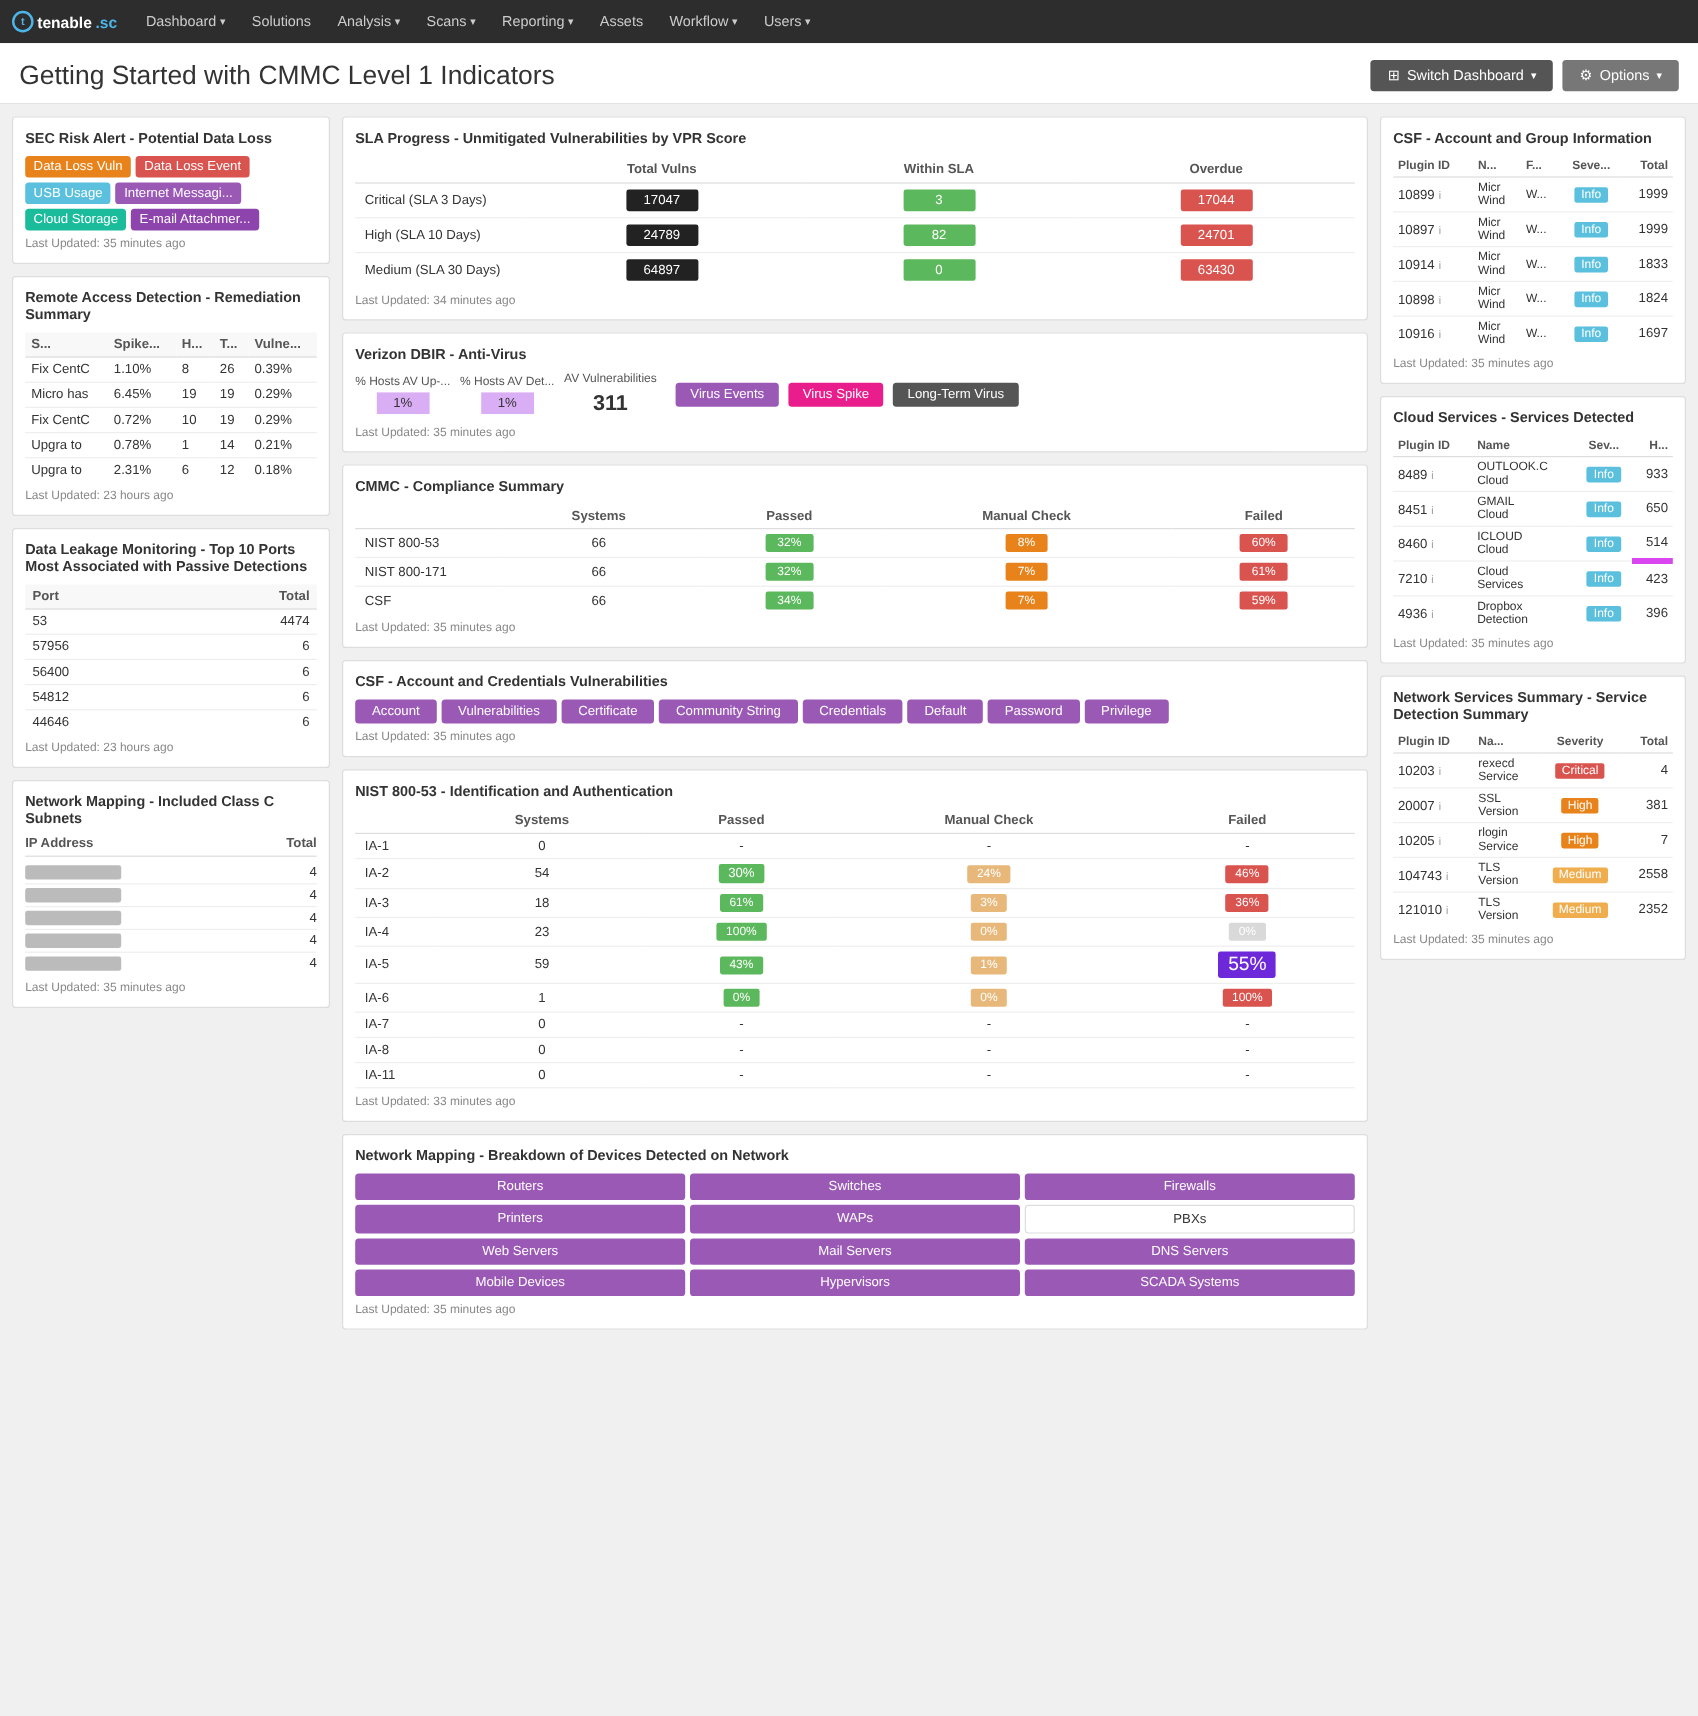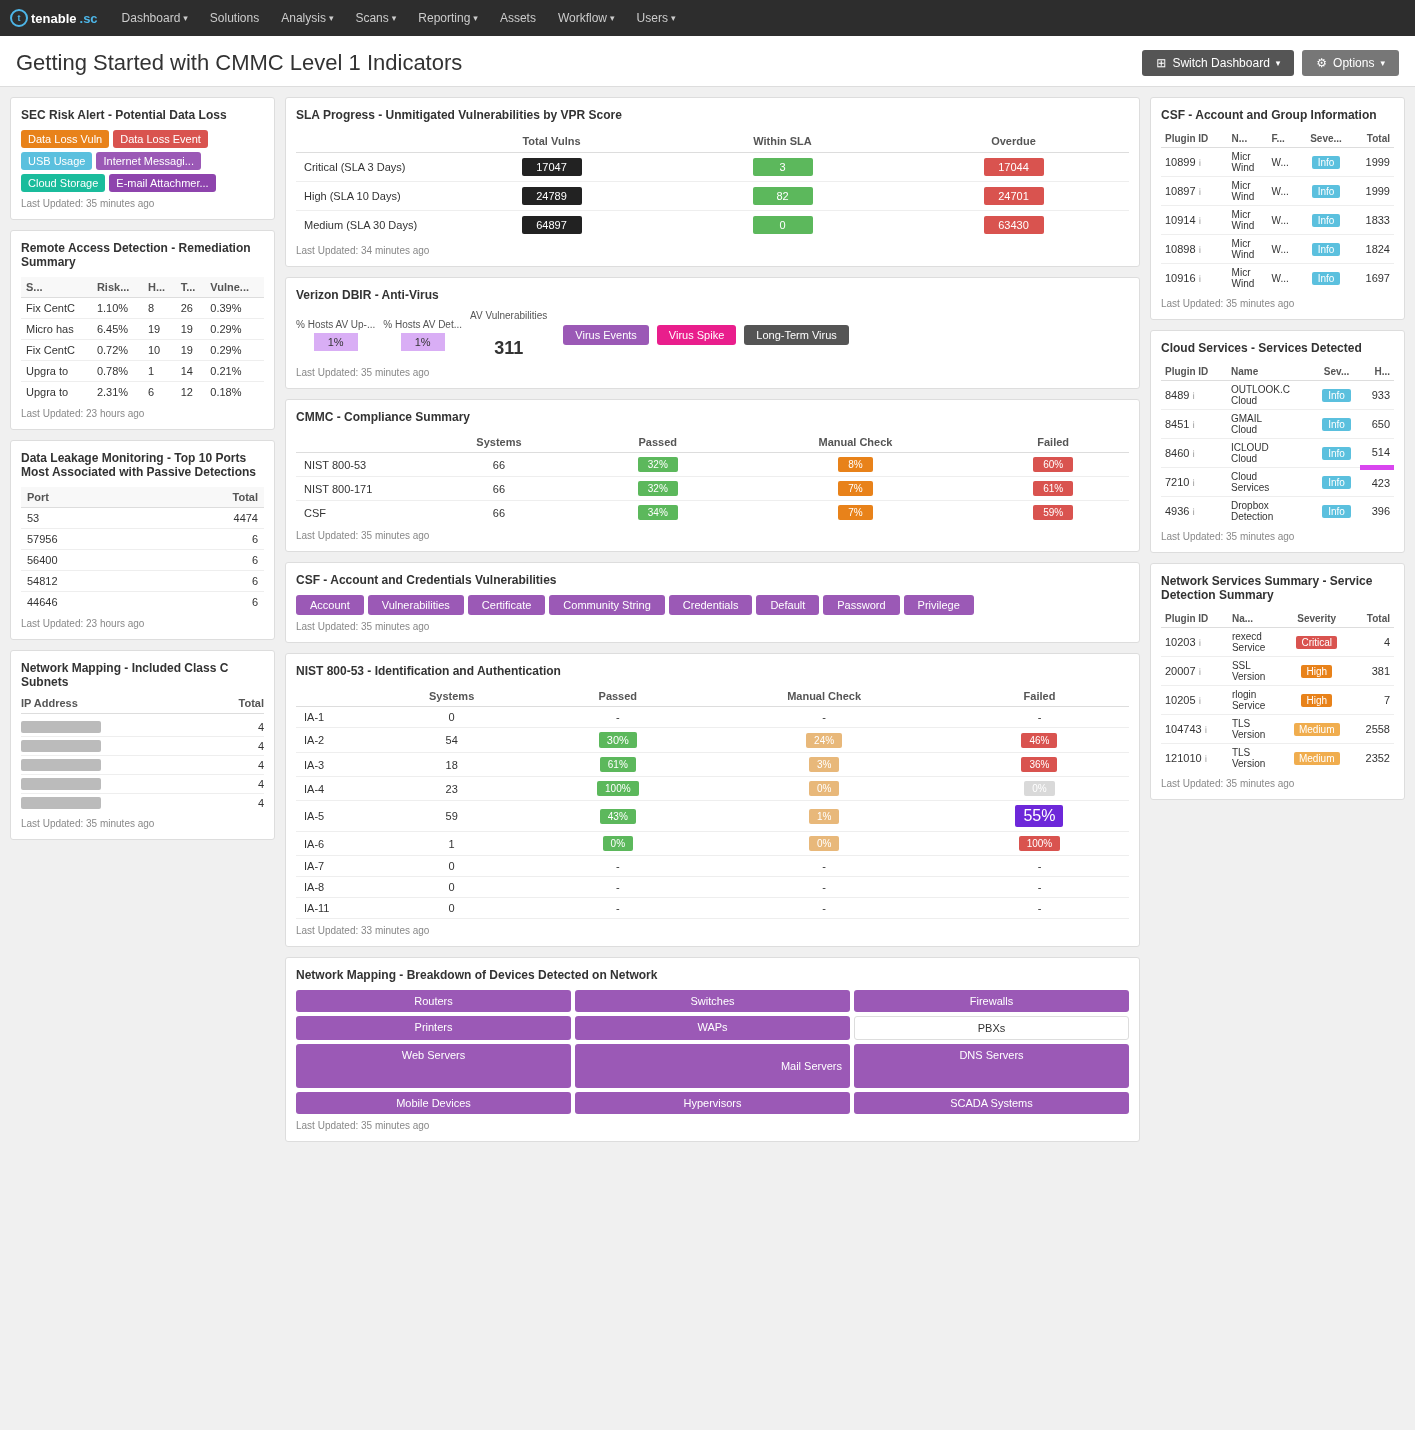--- a/index.html
+++ b/index.html
@@ -56,21 +56,21 @@
       </div>
       <div style="font-size:10px; color:#888; margin-top:4px;">Last Updated: 35 minutes ago</div>
     </div>
 
     <div style="background:#fff; border:1px solid #ddd; border-radius:3px; padding:10px;">
       <div style="font-size:12px; font-weight:bold; margin-bottom:8px;">Remote Access Detection - Remediation Summary</div>
       <table style="width:100%; border-collapse:collapse; font-size:11px;">
         <thead>
           <tr>
             <th style="background:#f8f8f8; border-bottom:1px solid #ddd; padding:4px 5px; text-align:left; color:#555;">S...</th>
-            <th style="background:#f8f8f8; border-bottom:1px solid #ddd; padding:4px 5px; text-align:left; color:#555;">Risk...</th>
+            <th style="background:#f8f8f8; border-bottom:1px solid #ddd; padding:4px 5px; text-align:left; color:#555;">Spike...</th>
             <th style="background:#f8f8f8; border-bottom:1px solid #ddd; padding:4px 5px; text-align:left; color:#555;">H...</th>
             <th style="background:#f8f8f8; border-bottom:1px solid #ddd; padding:4px 5px; text-align:left; color:#555;">T...</th>
             <th style="background:#f8f8f8; border-bottom:1px solid #ddd; padding:4px 5px; text-align:left; color:#555;">Vulne...</th>
           </tr>
         </thead>
         <tbody>
           <tr>
               <td style="padding:4px 5px; border-bottom:1px solid #eee;">Fix CentC</td>
               <td style="padding:4px 5px; border-bottom:1px solid #eee;">1.10%</td>
               <td style="padding:4px 5px; border-bottom:1px solid #eee;">8</td>
@@ -218,21 +218,21 @@
       <div style="display:flex; align-items:center; gap:8px;">
         <div style="display:flex; flex-direction:column; align-items:center;">
           <span style="font-size:10px; color:#555; margin-bottom:3px;">% Hosts AV Up-...</span>
           <span style="background:#d9aef5; padding:3px 14px; font-size:11px; color:#333;">1%</span>
         </div>
         <div style="display:flex; flex-direction:column; align-items:center;">
           <span style="font-size:10px; color:#555; margin-bottom:3px;">% Hosts AV Det...</span>
           <span style="background:#d9aef5; padding:3px 14px; font-size:11px; color:#333;">1%</span>
         </div>
         <div style="display:flex; flex-direction:column; align-items:center;">
-          <span style="font-size:10px; color:#555; margin-bottom:17px;">AV Vulnerabilities</span>
+          <span style="font-size:10px; color:#555; margin-bottom:5px;">AV Vulnerabilities</span>
           <span style="font-size:18px; font-weight:bold; color:#333;">311</span>
         </div>
         <span style="background:#9b59b6; color:#fff; padding:4px 12px; border-radius:3px; font-size:11px; cursor:pointer; margin-left:8px;">Virus Events</span>
         <span style="background:#e91e8c; color:#fff; padding:4px 12px; border-radius:3px; font-size:11px; cursor:pointer;">Virus Spike</span>
         <span style="background:#555; color:#fff; padding:4px 12px; border-radius:3px; font-size:11px; cursor:pointer;">Long-Term Virus</span>
       </div>
       <div style="font-size:10px; color:#888; margin-top:8px;">Last Updated: 35 minutes ago</div>
     </div>
 
     <div style="background:#fff; border:1px solid #ddd; border-radius:3px; padding:10px;">
@@ -373,21 +373,21 @@
     <div style="background:#fff; border:1px solid #ddd; border-radius:3px; padding:10px;">
       <div style="font-size:12px; font-weight:bold; margin-bottom:8px;">Network Mapping - Breakdown of Devices Detected on Network</div>
       <div style="display:grid; grid-template-columns:repeat(3,1fr); gap:4px; margin-bottom:6px;">
         <span style="background:#9b59b6; color:#fff; border:none; padding:5px 8px; border-radius:3px; font-size:11px; cursor:pointer; text-align:center;">Routers</span>
         <span style="background:#9b59b6; color:#fff; border:none; padding:5px 8px; border-radius:3px; font-size:11px; cursor:pointer; text-align:center;">Switches</span>
         <span style="background:#9b59b6; color:#fff; border:none; padding:5px 8px; border-radius:3px; font-size:11px; cursor:pointer; text-align:center;">Firewalls</span>
         <span style="background:#9b59b6; color:#fff; border:none; padding:5px 8px; border-radius:3px; font-size:11px; cursor:pointer; text-align:center;">Printers</span>
         <span style="background:#9b59b6; color:#fff; border:none; padding:5px 8px; border-radius:3px; font-size:11px; cursor:pointer; text-align:center;">WAPs</span>
         <span style="background:transparent; color:#333; border:1px solid #ddd; padding:5px 8px; border-radius:3px; font-size:11px; cursor:pointer; text-align:center;">PBXs</span>
         <span style="background:#9b59b6; color:#fff; border:none; padding:5px 8px; border-radius:3px; font-size:11px; cursor:pointer; text-align:center;">Web Servers</span>
-        <span style="background:#9b59b6; color:#fff; border:none; padding:16px 8px; border-radius:3px; font-size:11px; cursor:pointer; text-align:right;">Mail Servers</span>
+        <span style="background:#9b59b6; color:#fff; border:none; padding:5px 8px; border-radius:3px; font-size:11px; cursor:pointer; text-align:center;">Mail Servers</span>
         <span style="background:#9b59b6; color:#fff; border:none; padding:5px 8px; border-radius:3px; font-size:11px; cursor:pointer; text-align:center;">DNS Servers</span>
         <span style="background:#9b59b6; color:#fff; border:none; padding:5px 8px; border-radius:3px; font-size:11px; cursor:pointer; text-align:center;">Mobile Devices</span>
         <span style="background:#9b59b6; color:#fff; border:none; padding:5px 8px; border-radius:3px; font-size:11px; cursor:pointer; text-align:center;">Hypervisors</span>
         <span style="background:#9b59b6; color:#fff; border:none; padding:5px 8px; border-radius:3px; font-size:11px; cursor:pointer; text-align:center;">SCADA Systems</span>
       </div>
       <div style="font-size:10px; color:#888; margin-top:4px;">Last Updated: 35 minutes ago</div>
     </div>
 
   </div>
 

